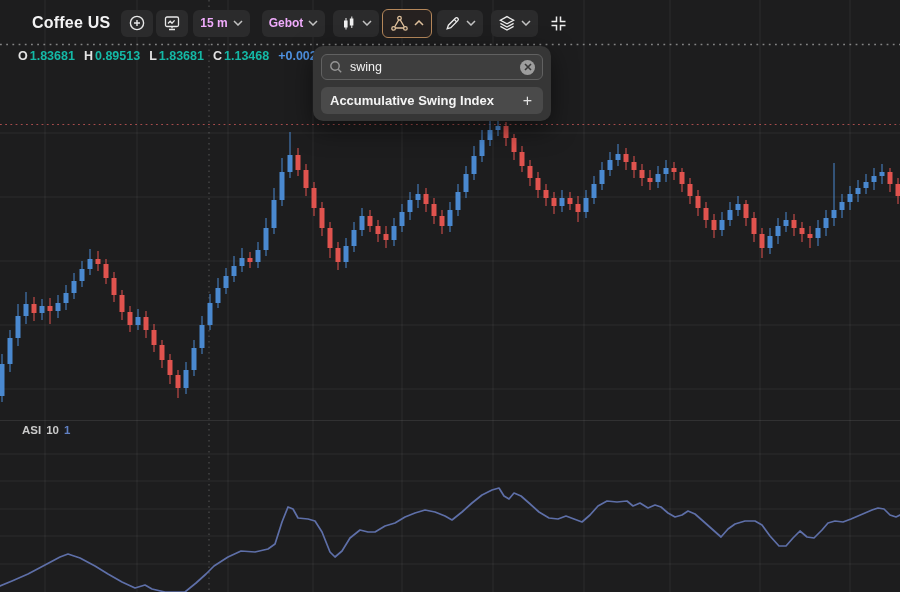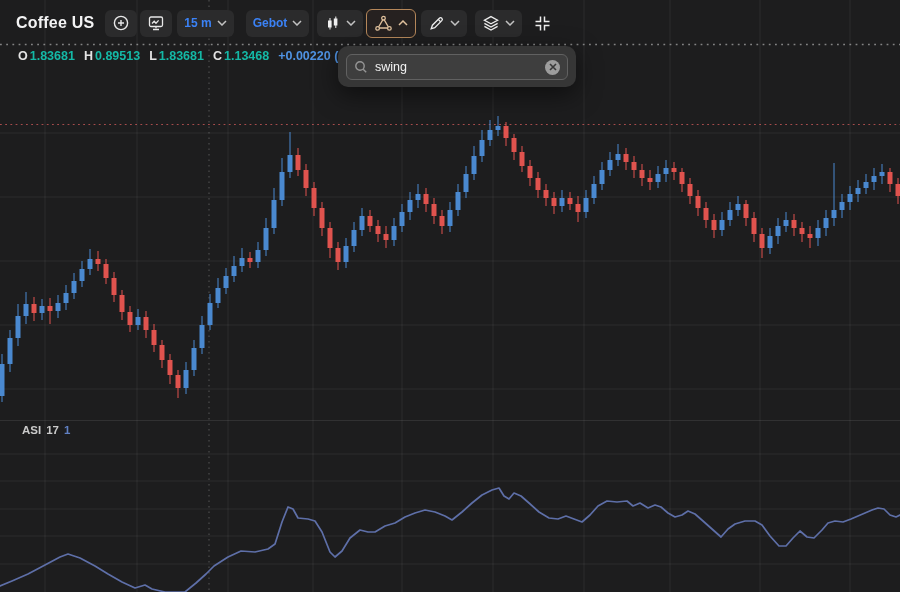--- a/index.html
+++ b/index.html
@@ -3,40 +3,40 @@
 <meta charset="utf-8">
 <style>
   *{box-sizing:border-box;margin:0;padding:0}
   html,body{background:#111}
   .app{position:relative;width:900px;height:592px;background:#1d1d1e;overflow:hidden;
        font-family:"Liberation Sans",sans-serif;-webkit-font-smoothing:antialiased}
   #chart-svg{position:absolute;left:0;top:0}
 
   
   .toolbar{position:absolute;top:0;left:0;right:0;height:46px;display:flex;align-items:center;
-           padding-left:16px;z-index:5}
+           padding-left:32px;z-index:5}
   .title{font-size:16px;font-weight:700;color:#f3f3f4;margin-right:11px;letter-spacing:.2px}
   .tbtn{display:flex;align-items:center;gap:5px;height:27px;padding:0 7px;background:#2b2b2c;
-        border:none;border-radius:6px;color:#3b82f6;font-size:12px;font-weight:600;
+        border:none;border-radius:6px;color:#f0abfc;font-size:12px;font-weight:600;
         font-family:inherit;cursor:pointer}
   .tbtn + .tbtn{margin-left:3px}
   .tbtn.mlA{margin-left:5px}.tbtn.mlB{margin-left:12px}.tbtn.mlC{margin-left:8px}.tbtn.mlD{margin-left:7px}
   .tbtn.ghost{background:transparent;padding:0 4px}
   .tbtn.active{background:#262120;border:1.5px solid #b5875a;height:29px}
   .icn{display:flex;align-items:center}
 
   
   .ohlc{position:absolute;top:49px;left:18px;display:flex;align-items:center;font-size:12.5px;
         font-weight:600;color:#e3e3e3;z-index:4;white-space:pre}
   .ohlc .lbl{color:#e3e3e3;margin-right:2px}
   .ohlc .val{color:#14b8a6;margin-right:9px}
   .ohlc .chg{color:#4f92e2}
 
   
-  .popup{position:absolute;left:338px;top:46px;width:238px;border-radius:10px;background:#363636;
+  .popup{position:absolute;left:313px;top:46px;width:238px;border-radius:10px;background:#363636;
          box-shadow:0 8px 24px rgba(0,0,0,.5);padding:8px 8px 7px;z-index:10}
   .searchbox{display:flex;align-items:center;height:26px;background:#3e3e3e;border:1px solid #616161;
              border-radius:6px;padding:0 7px;gap:7px}
   .searchbox input{flex:1;min-width:0;background:transparent;border:none;outline:none;color:#f2f2f2;
              font-size:12.5px;font-family:inherit}
   .clearbtn{flex:0 0 auto;width:15px;height:15px;border:none;border-radius:50%;background:#9d9d9d;
             display:flex;align-items:center;justify-content:center;cursor:pointer;padding:0}
   .result{margin-top:7px;height:27px;border-radius:6px;background:#4a4a4a;display:flex;
           align-items:center;padding:0 11px 0 9px;color:#f4f4f4;font-size:13px;font-weight:700;cursor:pointer}
   .result .plus{margin-left:auto;font-size:16px;font-weight:400;color:#e2e2e2;line-height:1}
@@ -435,21 +435,25 @@
       </span>
       <input value="swing" style="">
       <button class="clearbtn">
         <span class="icn">
           <svg width="8" height="8" viewBox="0 0 8 8" fill="none" stroke="#383838" stroke-width="1.6">
             <path d="M1 1l6 6M7 1l-6 6"></path>
             </svg>
         </span>
       </button>
     </div>
+    <div class="result">
+      <span>Accumulative Swing Index</span>
+      <span class="plus">+</span>
+    </div>
   </div>
 
   <div class="asi">
     <span>ASI</span>
-    <span>17</span>
+    <span>10</span>
     <span class="blue">1</span>
   </div>
 
 </div>
 
 </body></html>

